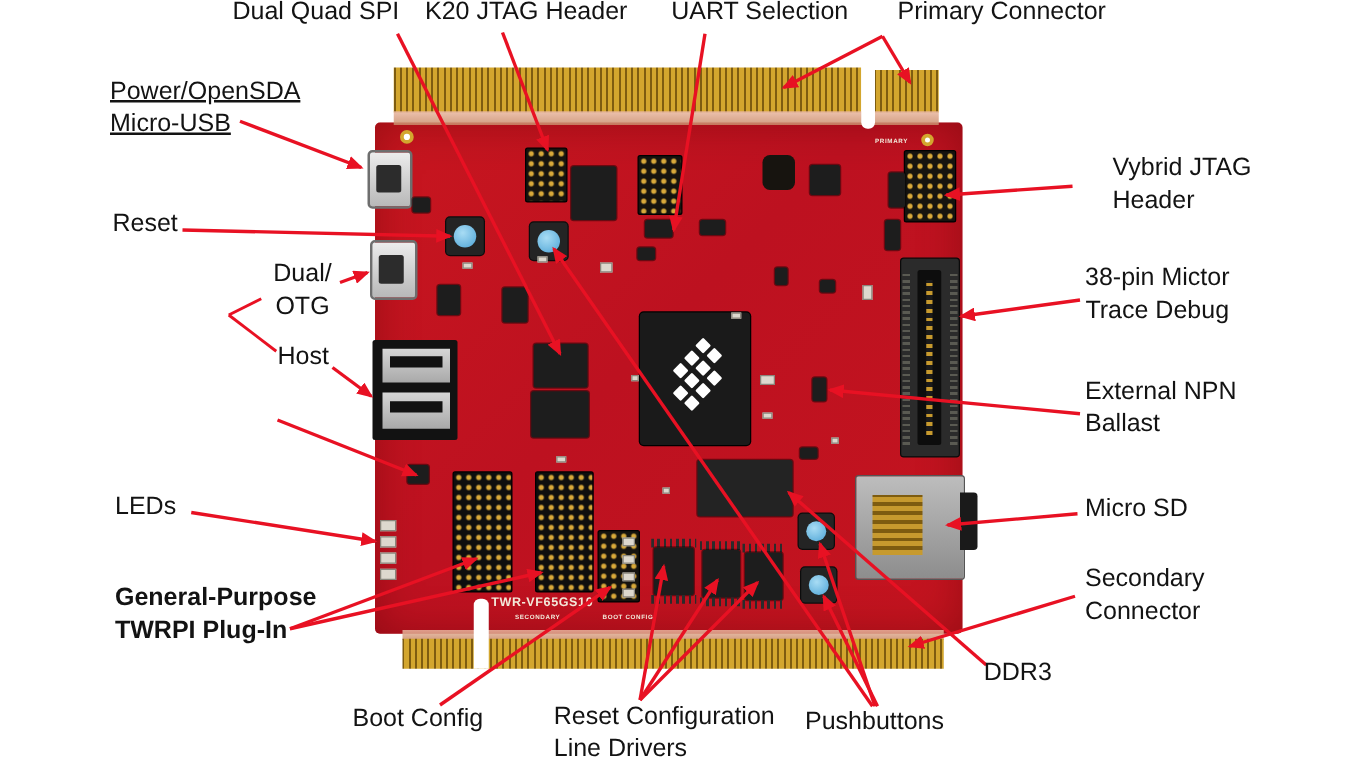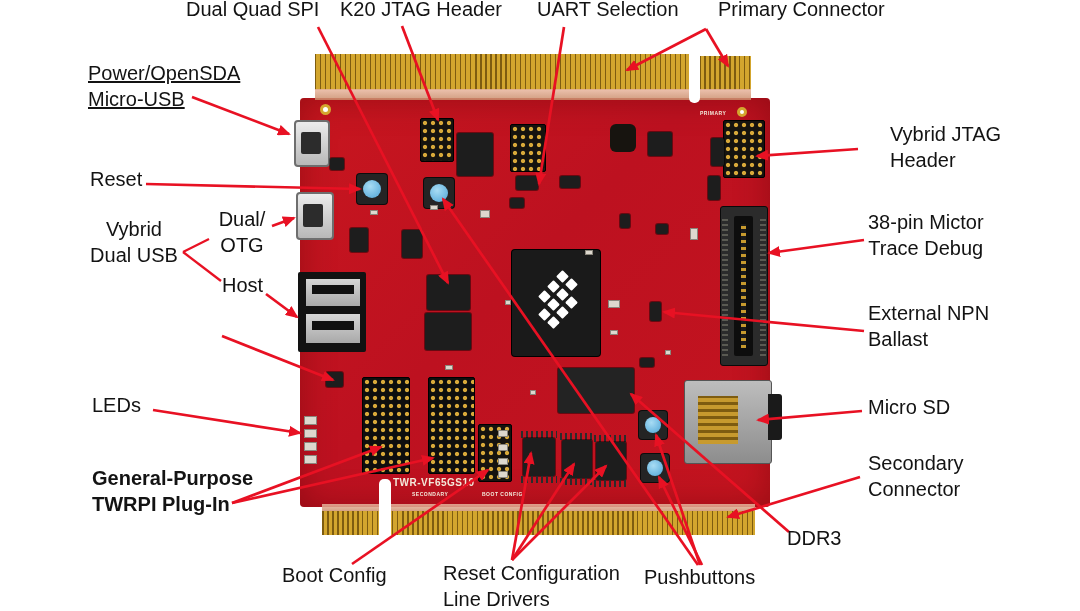--- a/index.html
+++ b/index.html
@@ -195,22 +195,20 @@
     <line class="thin" x1="183" y1="252" x2="221" y2="281"></line>
   </svg>
 
   <div class="label" style="left:186px;top:-4px;">Dual Quad SPI</div>
   <div class="label" style="left:340px;top:-4px;">K20 JTAG Header</div>
   <div class="label" style="left:537px;top:-4px;">UART Selection</div>
   <div class="label" style="left:718px;top:-4px;">Primary Connector</div>
   <div class="label" style="left:88px;top:60px;text-decoration:underline;">Power/OpenSDA
 Micro-USB</div>
   <div class="label" style="left:90px;top:166px;">Reset</div>
-  <div class="label" style="left:86px;top:216px;width:96px;text-align:center;">Vybrid
-Dual USB</div>
   <div class="label" style="left:202px;top:206px;width:80px;text-align:center;">Dual/
 OTG</div>
   <div class="label" style="left:222px;top:272px;">Host</div>
   <div class="label" style="left:92px;top:392px;">LEDs</div>
   <div class="label" style="left:92px;top:465px;font-weight:bold;">General-Purpose
 TWRPI Plug-In</div>
   <div class="label" style="left:890px;top:121px;">Vybrid JTAG
 Header</div>
   <div class="label" style="left:868px;top:209px;text-align:center;">38-pin Mictor
 Trace Debug</div>

